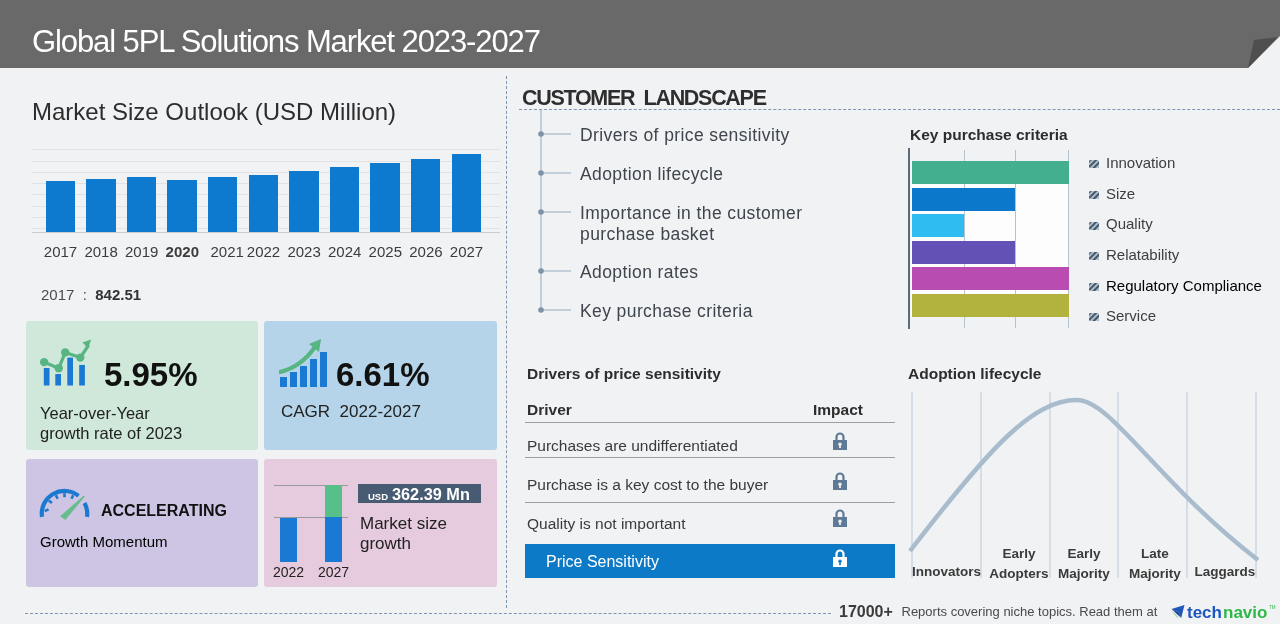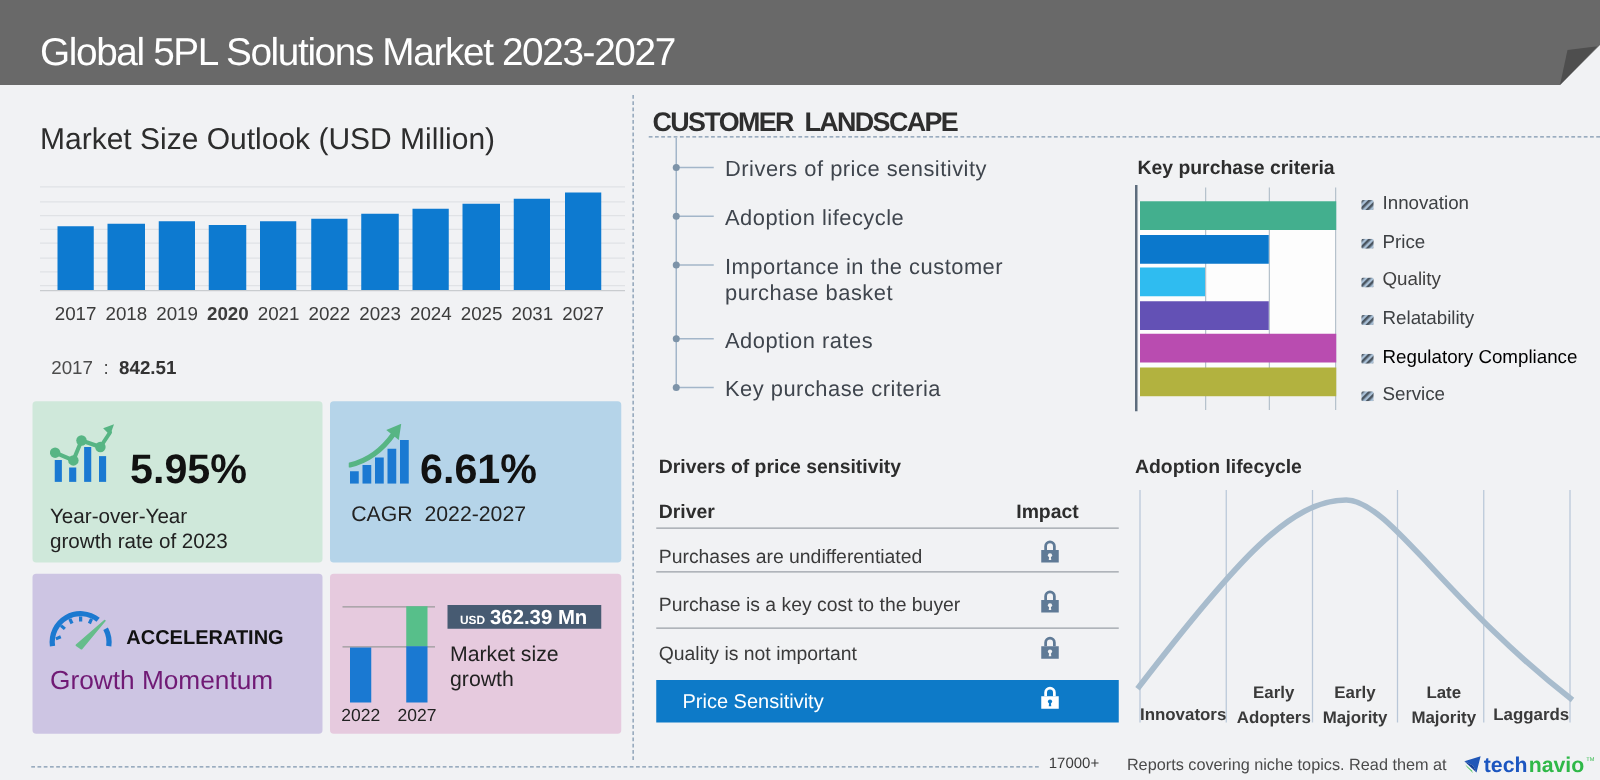--- a/index.html
+++ b/index.html
@@ -41,31 +41,31 @@
       <div class="abs" style="left:32px;top:232px;width:468px;height:1px;background:#c9cccf;"></div>
       <div class="abs" style="left:45.5px;top:181.4px;width:29.5px;height:50.599999999999994px;background:#0d7ad0;"></div>
       <div class="abs" style="left:39.5px;top:243px;width:42px;text-align:center;font-size:15px;color:#3c3c3c;">2017</div>
       <div class="abs" style="left:86.1px;top:179.2px;width:29.5px;height:52.80000000000001px;background:#0d7ad0;"></div>
       <div class="abs" style="left:80.1px;top:243px;width:42px;text-align:center;font-size:15px;color:#3c3c3c;">2018</div>
       <div class="abs" style="left:126.7px;top:176.5px;width:29.5px;height:55.5px;background:#0d7ad0;"></div>
       <div class="abs" style="left:120.7px;top:243px;width:42px;text-align:center;font-size:15px;color:#3c3c3c;">2019</div>
       <div class="abs" style="left:167.3px;top:179.9px;width:29.5px;height:52.099999999999994px;background:#0d7ad0;"></div>
       <div class="abs" style="left:161.3px;top:243px;width:42px;text-align:center;font-size:15px;color:#3c3c3c;font-weight:bold;">2020</div>
       <div class="abs" style="left:207.9px;top:177.3px;width:29.5px;height:54.69999999999999px;background:#0d7ad0;"></div>
-      <div class="abs" style="left:201.9px;top:243px;width:42px;text-align:center;font-size:15px;color:#3c3c3c;">2021</div>
+      <div class="abs" style="left:201.9px;top:243px;width:42px;text-align:right;font-size:15px;color:#3c3c3c;">2021</div>
       <div class="abs" style="left:248.5px;top:174.6px;width:29.5px;height:57.400000000000006px;background:#0d7ad0;"></div>
       <div class="abs" style="left:242.5px;top:243px;width:42px;text-align:center;font-size:15px;color:#3c3c3c;">2022</div>
       <div class="abs" style="left:289.1px;top:171.3px;width:29.5px;height:60.69999999999999px;background:#0d7ad0;"></div>
       <div class="abs" style="left:283.1px;top:243px;width:42px;text-align:center;font-size:15px;color:#3c3c3c;">2023</div>
       <div class="abs" style="left:329.7px;top:166.8px;width:29.5px;height:65.19999999999999px;background:#0d7ad0;"></div>
       <div class="abs" style="left:323.7px;top:243px;width:42px;text-align:center;font-size:15px;color:#3c3c3c;">2024</div>
       <div class="abs" style="left:370.3px;top:163.4px;width:29.5px;height:68.6px;background:#0d7ad0;"></div>
       <div class="abs" style="left:364.3px;top:243px;width:42px;text-align:center;font-size:15px;color:#3c3c3c;">2025</div>
       <div class="abs" style="left:410.90000000000003px;top:158.5px;width:29.5px;height:73.5px;background:#0d7ad0;"></div>
-      <div class="abs" style="left:404.90000000000003px;top:243px;width:42px;text-align:center;font-size:15px;color:#3c3c3c;">2031</div>
+      <div class="abs" style="left:404.90000000000003px;top:243px;width:42px;text-align:center;font-size:15px;color:#3c3c3c;">2026</div>
       <div class="abs" style="left:451.5px;top:154px;width:29.5px;height:78px;background:#0d7ad0;"></div>
       <div class="abs" style="left:445.5px;top:243px;width:42px;text-align:center;font-size:15px;color:#3c3c3c;">2027</div>
     </div>
 
   <div class="abs" style="left:41px;top:286px;font-size:15px;color:#4c4c4c;">2017&nbsp;&nbsp;:&nbsp;&nbsp;<b style="color:#333;">842.51</b></div>
 
   <div class="abs" style="left:26px;top:321px;width:232px;height:129px;background:#cfe8da;border-radius:3px;"></div>
   <div class="abs" style="left:264px;top:321px;width:233px;height:129px;background:#b5d4e9;border-radius:3px;"></div>
   <div class="abs" style="left:26px;top:459px;width:232px;height:128px;background:#cdc5e3;border-radius:3px;"></div>
   <div class="abs" style="left:264px;top:459px;width:233px;height:128px;background:#e6cade;border-radius:3px;"></div>
@@ -105,21 +105,21 @@
         <line x1="10.6" y1="23.4" x2="6.7" y2="25.1"></line>
         <line x1="13.9" y1="17.1" x2="10.8" y2="14.5"></line>
         <line x1="19.6" y1="12.8" x2="17.9" y2="9.1"></line>
         <line x1="26.5" y1="11.2" x2="26.5" y2="7.2"></line>
         <line x1="33.5" y1="12.8" x2="35.2" y2="9.1"></line>
       </g>
     </g>
     <polygon points="23.2,30.2 27.2,32.9 45.8,10.6" fill="#66bd8b" stroke="#66bd8b" stroke-width="1.5" stroke-linejoin="round"></polygon>
   </svg>
   <div class="abs" style="left:101px;top:501.5px;font-size:16px;font-weight:bold;color:#111;">ACCELERATING</div>
-  <div class="abs" style="left:40px;top:533px;font-size:21px;color:#701a75;">Growth Momentum</div>
+  <div class="abs" style="left:40px;top:533px;font-size:15px;color:#000000;">Growth Momentum</div>
 
   <div class="abs" style="left:274px;top:484.5px;width:74px;height:1px;background:#9a9a9a;"></div>
   <div class="abs" style="left:274px;top:517px;width:74px;height:1px;background:#9a9a9a;"></div>
   <div class="abs" style="left:280px;top:518px;width:17px;height:44px;background:#1a79d2;"></div>
   <div class="abs" style="left:325px;top:485px;width:17px;height:32px;background:#57bf8a;"></div>
   <div class="abs" style="left:325px;top:517px;width:17px;height:45px;background:#1a79d2;"></div>
   <div class="abs" style="left:273px;top:563.5px;font-size:14px;color:#222;">2022</div>
   <div class="abs" style="left:318px;top:563.5px;font-size:14px;color:#222;">2027</div>
   <div class="abs" style="left:358px;top:484px;width:123px;height:19px;background:#475b72;"></div>
   <div class="abs" style="left:368px;top:490.5px;font-size:9.5px;font-weight:bold;color:#fff;">USD</div>
@@ -172,21 +172,21 @@
       <div class="abs" style="left:911.5px;top:187.7px;width:103px;height:23.2px;background:#0b78cc;"></div>
       <svg class="abs" style="left:1089px;top:191px;" width="10" height="8" viewBox="0 0 10 8">
         <defs>
           <pattern id="hp1" width="4" height="4" patternTransform="rotate(45)" patternUnits="userSpaceOnUse">
             <rect width="4" height="4" fill="#a9c0d6"></rect>
             <rect width="2" height="4" fill="#4a5560"></rect>
           </pattern>
         </defs>
         <rect x="0" y="0" width="10" height="8" rx="1.5" fill="url(#hp1)"></rect>
       </svg>
-      <div class="abs" style="left:1106px;top:184.79999999999998px;font-size:15px;color:#3d4043;white-space:nowrap;">Price</div>
+      <div class="abs" style="left:1106px;top:184.79999999999998px;font-size:15px;color:#3d4043;white-space:nowrap;">Size</div>
       <div class="abs" style="left:911.5px;top:214.2px;width:52.5px;height:23.2px;background:#2fbcf0;"></div>
       <svg class="abs" style="left:1089px;top:221.60000000000002px;" width="10" height="8" viewBox="0 0 10 8">
         <defs>
           <pattern id="hp2" width="4" height="4" patternTransform="rotate(45)" patternUnits="userSpaceOnUse">
             <rect width="4" height="4" fill="#a9c0d6"></rect>
             <rect width="2" height="4" fill="#4a5560"></rect>
           </pattern>
         </defs>
         <rect x="0" y="0" width="10" height="8" rx="1.5" fill="url(#hp2)"></rect>
       </svg>
@@ -275,21 +275,21 @@
       <line x1="351" y1="2" x2="351" y2="188"></line>
     </g>
     <path d="M5,161 C85,57 128,10 172,10 C206,10 252,92 353,170" fill="none" stroke="#a8bccd" stroke-width="4.5"></path>
   </svg>
   <div class="abs" style="left:912px;top:564px;width:44px;text-align:center;font-size:13.5px;font-weight:bold;color:#3a3a3a;">Innovators</div>
   <div class="abs" style="left:985px;top:544px;width:68px;text-align:center;font-size:13.5px;font-weight:bold;line-height:20px;color:#3a3a3a;">Early<br>Adopters</div>
   <div class="abs" style="left:1050px;top:544px;width:68px;text-align:center;font-size:13.5px;font-weight:bold;line-height:20px;color:#3a3a3a;">Early<br>Majority</div>
   <div class="abs" style="left:1121px;top:544px;width:68px;text-align:center;font-size:13.5px;font-weight:bold;line-height:20px;color:#3a3a3a;">Late<br>Majority</div>
   <div class="abs" style="left:1191px;top:564px;width:68px;text-align:center;font-size:13.5px;font-weight:bold;color:#3a3a3a;">Laggards</div>
 
-  <div class="abs" style="left:839px;top:602.5px;font-size:12px;font-weight:normal;color:#3b3b3b;">17000+</div>
+  <div class="abs" style="left:839px;top:602.5px;font-size:16px;font-weight:bold;color:#3b3b3b;">17000+</div>
   <div class="abs" style="left:901.5px;top:604px;font-size:13px;color:#4a4a4a;">Reports covering niche topics. Read them at</div>
   <div class="abs" id="logo">
       <svg class="abs" style="left:1168px;top:602px;" width="112" height="21" viewBox="0 0 112 21">
         <polygon points="3.5,7 16.5,3 13.2,16 10.5,10.5" fill="#2057b8"></polygon>
         <polygon points="3.5,7 10.5,10.5 13.2,16" fill="#123f96"></polygon>
         <polygon points="4.2,9.6 9.2,14.2 10.6,16.6 5.6,11.6" fill="#3bbf49"></polygon>
         <text x="19" y="15.6" font-family="Liberation Sans,sans-serif" font-size="17" font-weight="bold" fill="#1c56c0">tech</text>
         <text x="55" y="15.6" font-family="Liberation Sans,sans-serif" font-size="17" font-weight="bold" fill="#2fb848">navio</text>
         <text x="101" y="7" font-family="Liberation Sans,sans-serif" font-size="4.5" fill="#2fb848">TM</text>
       </svg>

